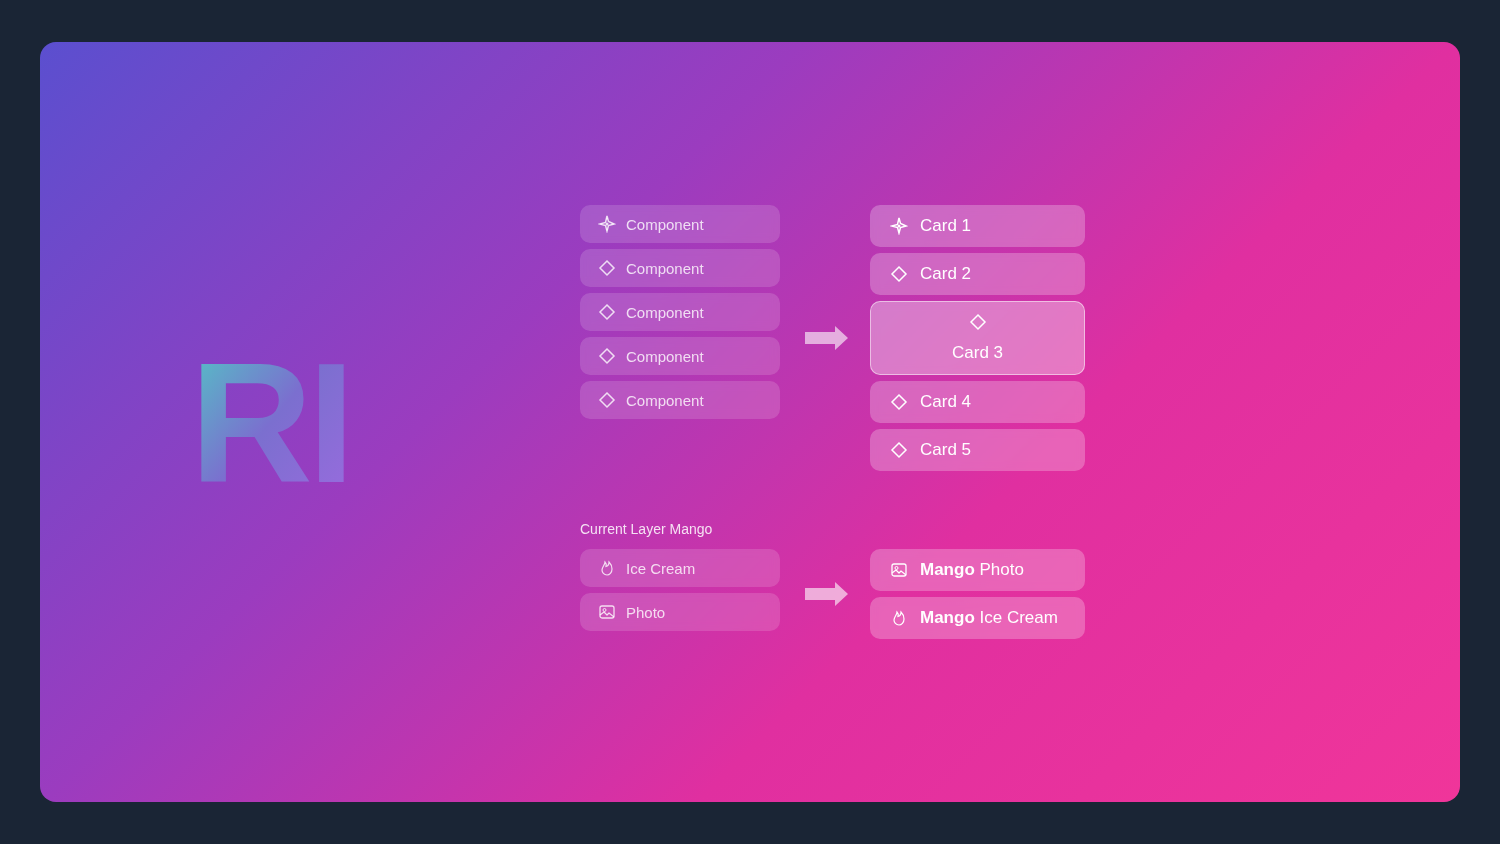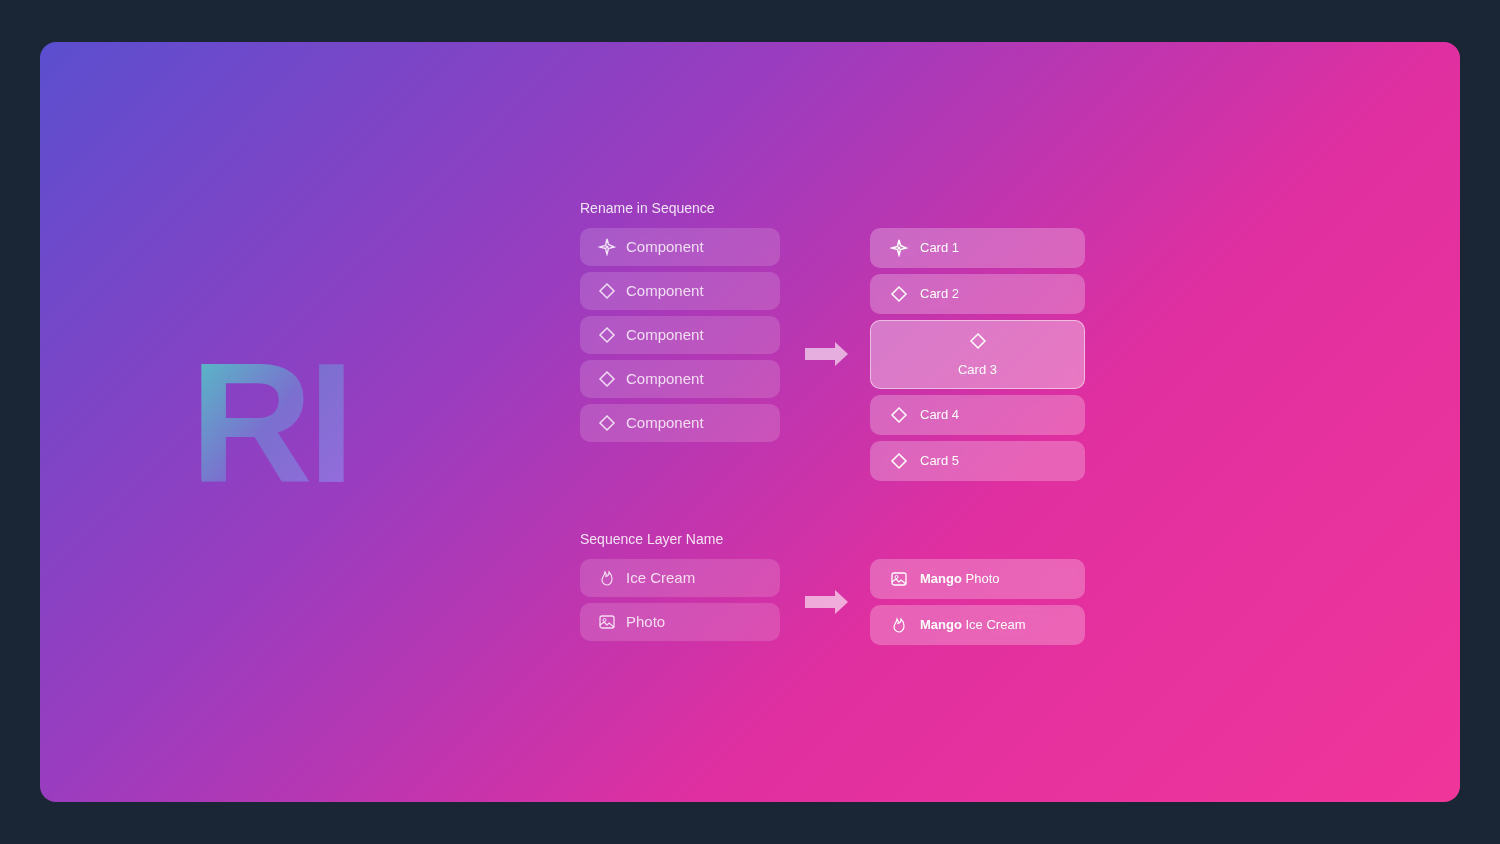--- a/index.html
+++ b/index.html
@@ -114,21 +114,21 @@
       backdrop-filter: blur(4px);
     }
 
     .output-card.highlighted {
       background: rgba(255,255,255,0.35);
       border: 1.5px solid rgba(255,255,255,0.5);
       flex-direction: column;
     }
 
     .output-card .card-text {
-      font-size: 13px;
+      font-size: 17px;
       color: white;
       font-weight: 400;
     }
 
     .output-card .card-text strong {
       font-weight: 700;
     }
 
     
     .icon-sparkle {
@@ -186,21 +186,20 @@
         </defs>
 
         <text x="10" y="170" font-family="Arial Black, sans-serif" font-weight="900" font-size="170" fill="url(#logoGrad)" letter-spacing="-5">RI</text>
       </svg>
     </div>
   </div>
 
   <div class="right-section">
 
     <div class="demo-panel">
-      <div class="panel-label">Rename in Sequence</div>
       <div class="panel-content-wrapper">
 
         <div class="cards-column">
 
           <div class="input-card">
             <svg class="icon-sparkle" viewBox="0 0 18 18" fill="none">
               <path d="M9 1l1.5 5.5L16 9l-5.5 1.5L9 16l-1.5-5.5L2 9l5.5-1.5z" fill="none" stroke="rgba(255,255,255,0.8)" stroke-width="1.5"></path>
               <circle cx="9" cy="9" r="1.5" fill="rgba(255,255,255,0.8)"></circle>
               <path d="M9 3v1M9 14v1M3 9h1M14 9h1" stroke="rgba(255,255,255,0.8)" stroke-width="1.2" stroke-linecap="round"></path>
             </svg>
@@ -271,21 +270,21 @@
               <path d="M9 2L16 9L9 16L2 9Z" stroke="white" stroke-width="1.5" fill="none"></path>
             </svg>
             <span class="card-text">Card 5</span>
           </div>
         </div>
 
       </div>
     </div>
 
     <div class="demo-panel">
-      <div class="panel-label">Sequence Layer Name</div>
+      <div class="panel-label">Current Layer Mango</div>
       <div class="panel-content-wrapper">
 
         <div class="cards-column">
           <div class="input-card">
             <svg class="icon-flame" viewBox="0 0 18 18" fill="none">
               <path d="M9 16C6 16 4 13.5 4 11c0-3 3-5 3-8 1.5 1.5 1.5 3 1 4.5C10 7 11 5 11 3c2 2 3 4.5 3 7 0 3.5-2.5 6-5 6z" stroke="rgba(255,255,255,0.8)" stroke-width="1.2" fill="none"></path>
             </svg>
             <span class="card-text">Ice Cream</span>
           </div>
           <div class="input-card">

